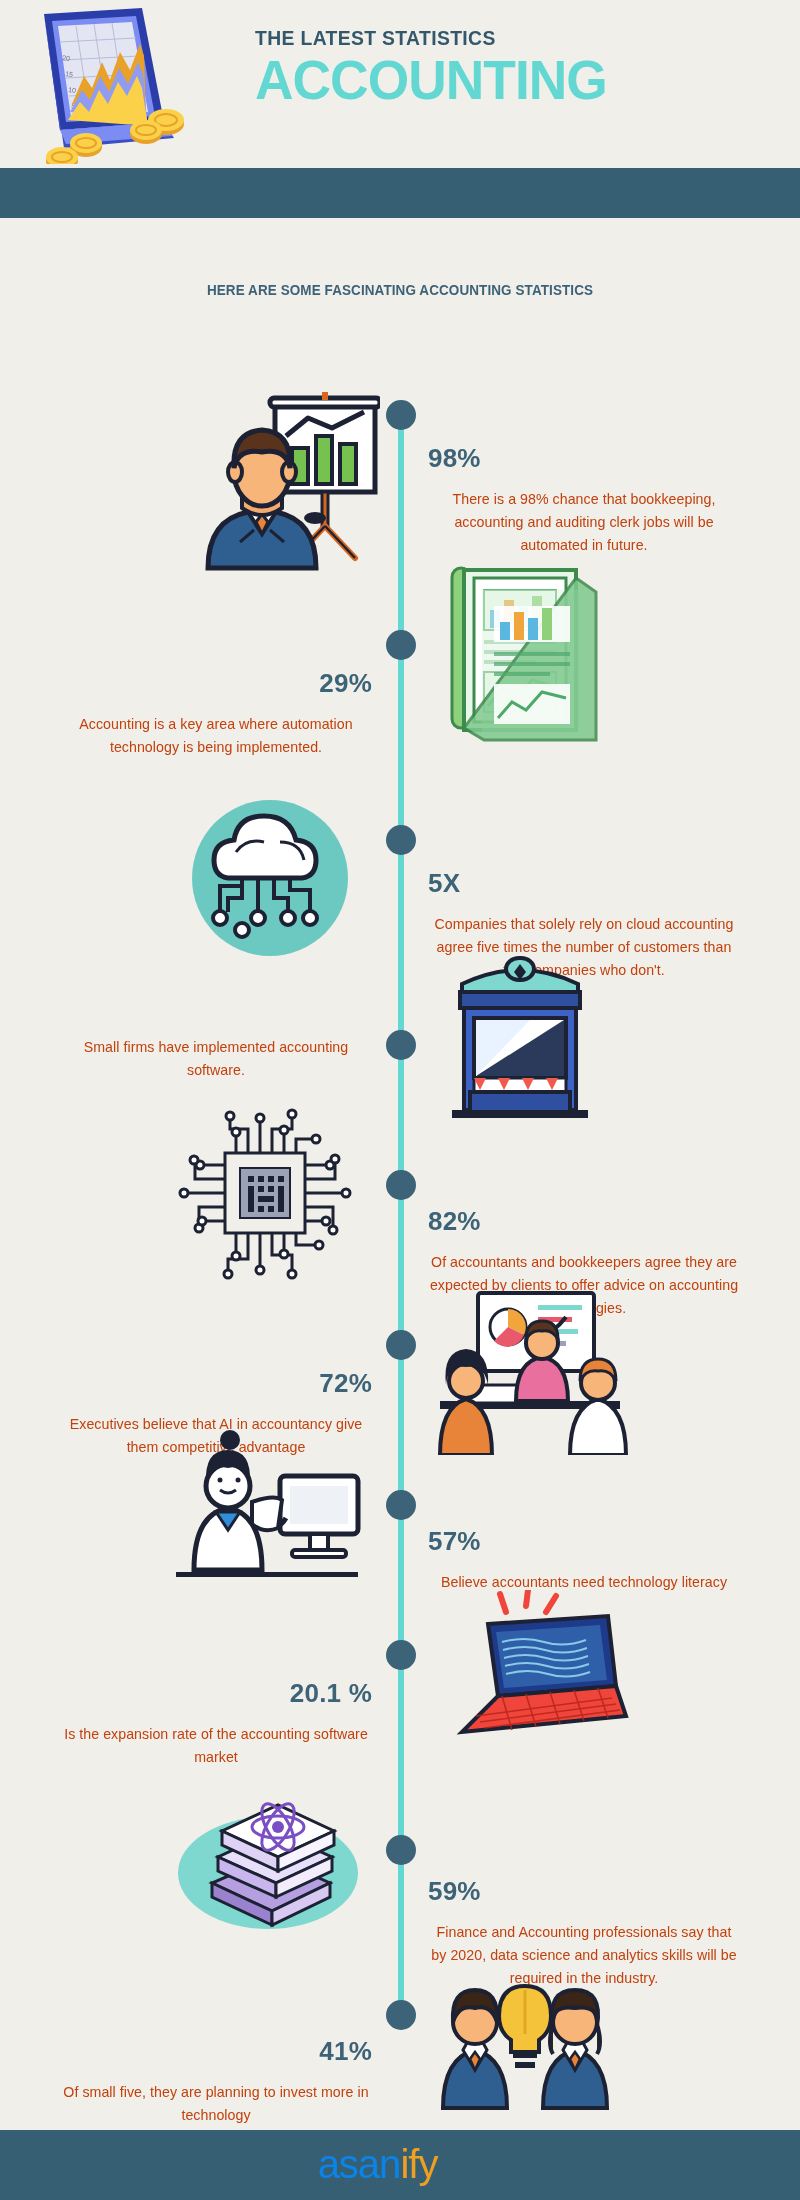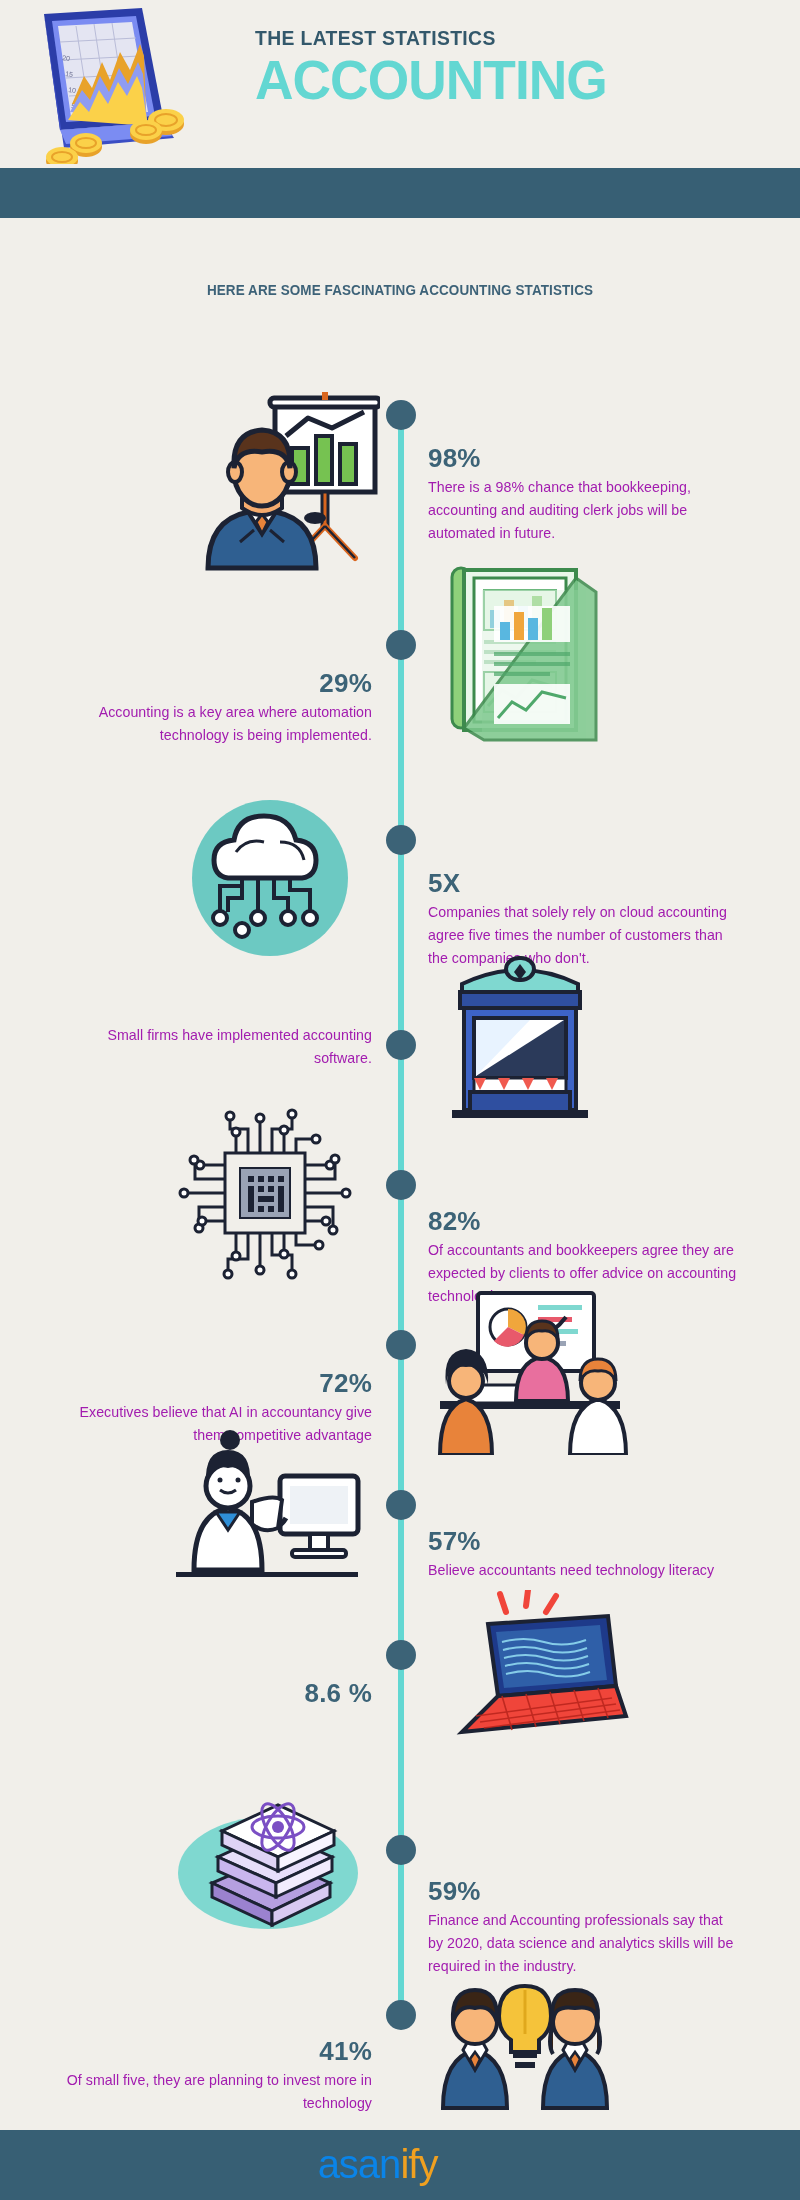--- a/index.html
+++ b/index.html
@@ -47,22 +47,23 @@
   .row{ position:absolute; width:800px; }
   .txt{ position:absolute; width:312px; }
   .txt.right{ left:428px; text-align:left; }
   .txt.left { left:60px;  text-align:right; }
   .stat{
     font-size:26px; font-weight:bold; color:#3c6377; line-height:1.05;
     letter-spacing:.2px;
     margin-top:45px;
   }
   .desc{
-    margin-top:4px; font-size:14.2px; color:#a21caf; line-height:1.62;
+    margin-top:16px; font-size:14.2px; color:#c2410c; line-height:1.62;
     letter-spacing:.05px;
+    text-align:center;
   }
   .art{ position:absolute; }
 
   
   #footer{ position:absolute; left:0; top:2130px; width:800px; height:70px; background:#375f74; }
   #logo{
     position:absolute; left:0; top:2142px; width:755px; text-align:center;
     font-size:40px; letter-spacing:-1px; font-weight:normal;
   }
   #logo .a{ color:#0a84e8; }
@@ -403,21 +404,22 @@
         <path d="M36 126 L172 108"></path>
         <path d="M44 138 L180 120"></path>
       <path d="M62 106 L72 140"></path>
         <path d="M86 104 L96 137"></path>
         <path d="M110 102 L120 134"></path>
       <path d="M134 100 L144 131"></path>
         <path d="M158 98 L168 128"></path>
     </g>
   </svg>
   <div class="txt left" style="top:1635px">
-    <div class="stat">8.6 %</div>
+    <div class="stat">20.1 %</div>
+    <div class="desc">Is the expansion rate of the accounting software market</div>
   </div>
 </div>
 
 <div class="row">
   <svg class="art" style="left:168px; top:1765px; width:200px; height:175px" viewBox="0 0 200 175">
     <ellipse cx="100" cy="108" rx="90" ry="56" fill="#7fd8d0"></ellipse>
     <path d="M44 118 L104 146 L162 118 L104 92 Z" fill="#b59fe0" stroke="#1c2233" stroke-width="3"></path>
     <path d="M44 118 v14 L104 160 v-14 Z" fill="#9b82cf" stroke="#1c2233" stroke-width="3"></path>
     <path d="M162 118 v14 L104 160 v-14 Z" fill="#d8c9f2" stroke="#1c2233" stroke-width="3"></path>
     <path d="M50 92 L108 118 L164 92 L106 66 Z" fill="#e7defa" stroke="#1c2233" stroke-width="3"></path>

